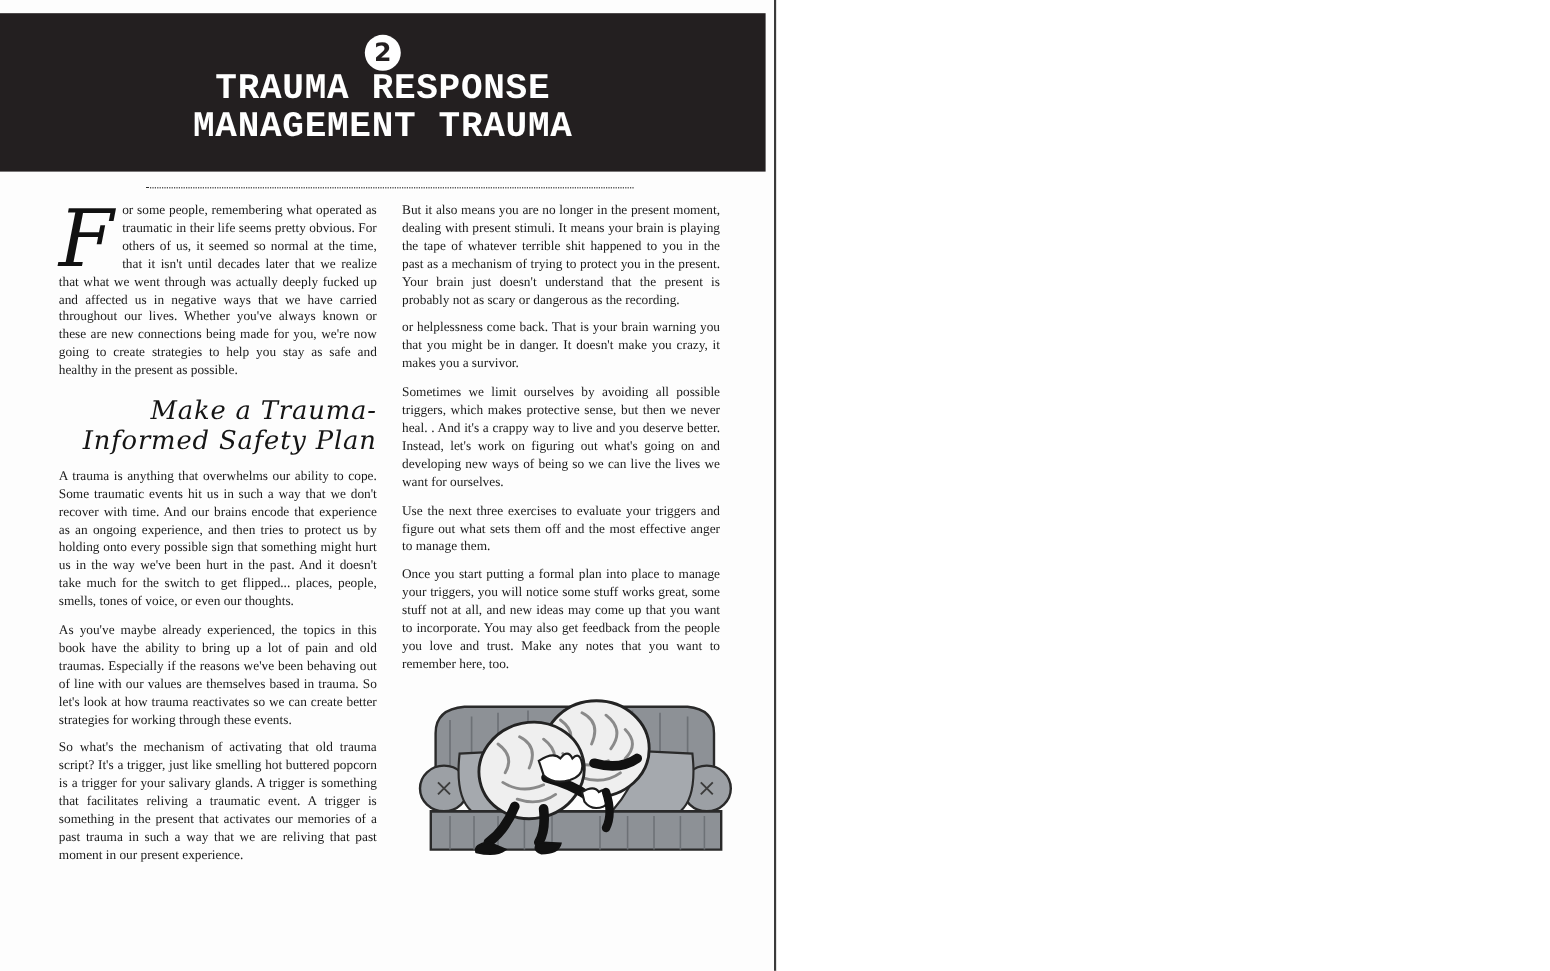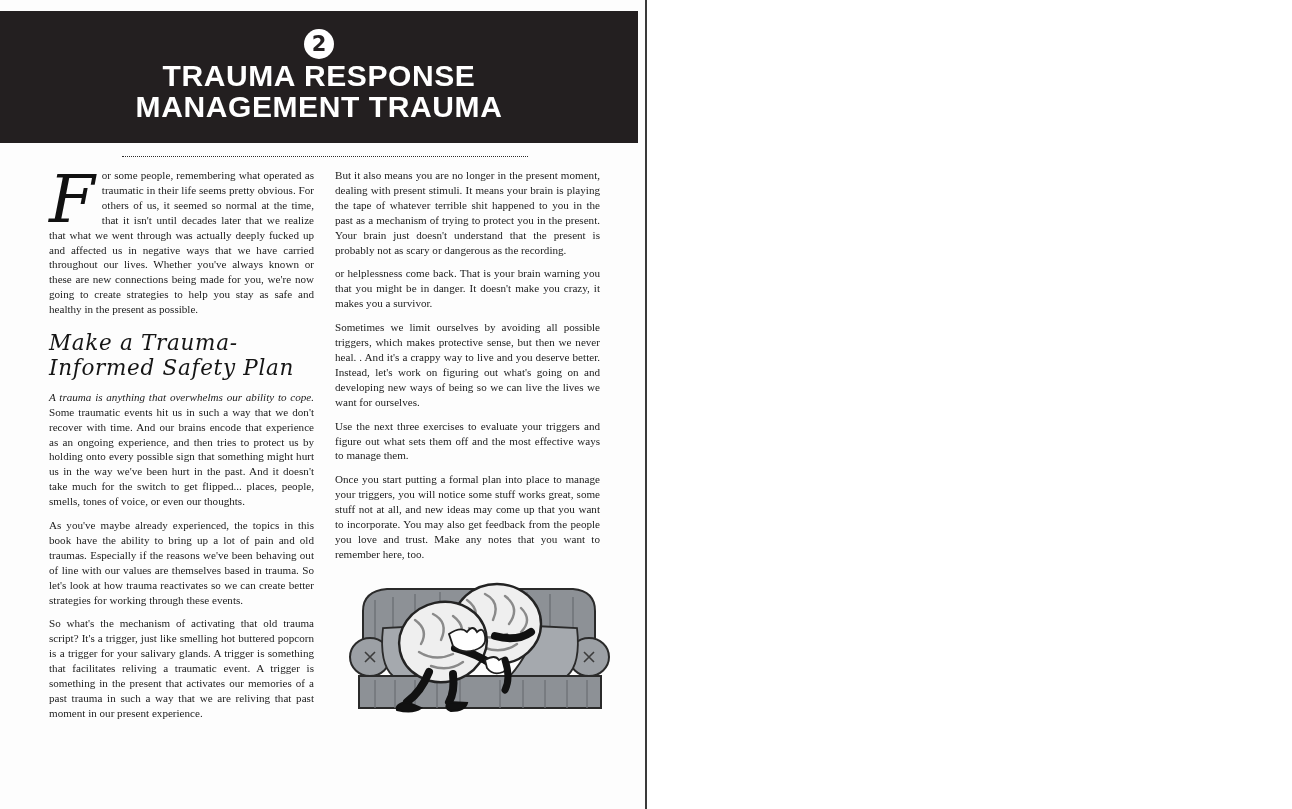--- a/index.html
+++ b/index.html
@@ -44,21 +44,21 @@
   }
   .chapter-badge{
     width:30px;height:30px;border-radius:50%;
     background:#ffffff;color:#231f20;
     font-family:"DejaVu Sans", sans-serif;
     font-weight:bold;font-size:21px;line-height:30px;
     margin:18px auto 1px auto;
     text-align:center;
   }
   .banner-title{
-    font-family:Liberation Sans, sans-serif;
+    font-family:Liberation Mono, monospace;
     font-weight:bold;
     font-size:30px;
     line-height:1.04;
     letter-spacing:0.6px;
     margin:0 auto;
     width:600px;
   }
   .banner-title .l2{display:block;}
 
   .rule{
@@ -95,23 +95,23 @@
     color:#111;
   }
   .sec-head{
     font-family:"DejaVu Serif", serif;
     font-style:italic;
     font-size:21.5px;
     line-height:1.18;
     letter-spacing:0.7px;
     color:#151515;
     margin:13px 0 9px 0;
-    text-align:left;
-  }
-  .ital{font-style:italic;}
+    text-align:right;
+  }
+  .ital{}
 
   
   .couch-ill{
     position:absolute;left:345px;top:556px;
     width:270px;height:165px;
   }
 
   svg{display:block;}
 </style>
 </head>
@@ -141,21 +141,21 @@
         <p><span class="ital">A trauma is anything that overwhelms our ability to cope.</span><span> Some traumatic events hit us in such a way that we don't recover with time. And our brains encode that experience as an ongoing experience, and then tries to protect us by holding onto every possible sign that something might hurt us in the way we've been hurt in the past. And it doesn't take much for the switch to get flipped... places, people, smells, tones of voice, or even our thoughts.</span></p>
 
         <p>As you've maybe already experienced, the topics in this book have the ability to bring up a lot of pain and old traumas. Especially if the reasons we've been behaving out of line with our values are themselves based in trauma. So let's look at how trauma reactivates so we can create better strategies for working through these events.</p>
         <p>So what's the mechanism of activating that old trauma script? It's a trigger, just like smelling hot buttered popcorn is a trigger for your salivary glands. A trigger is something that facilitates reliving a traumatic event. A trigger is something in the present that activates our memories of a past trauma in such a way that we are reliving that past moment in our present experience.</p>
       </div>
 
       <div class="col col-b">
         <p>But it also means you are no longer in the present moment, dealing with present stimuli. It means your brain is playing the tape of whatever terrible shit happened to you in the past as a mechanism of trying to protect you in the present. Your brain just doesn't understand that the present is probably not as scary or dangerous as the recording.</p>
         <p>or helplessness come back. That is your brain warning you that you might be in danger. It doesn't make you crazy, it makes you a survivor.</p>
         <p>Sometimes we limit ourselves by avoiding all possible triggers, which makes protective sense, but then we never heal. . And it's a crappy way to live and you deserve better. Instead, let's work on figuring out what's going on and developing new ways of being so we can live the lives we want for ourselves.</p>
-        <p>Use the next three exercises to evaluate your triggers and figure out what sets them off and the most effective ways to manage them.</p>
+        <p>Use the next three exercises to evaluate your triggers and figure out what sets them off and the most effective anger to manage them.</p>
         <p>Once you start putting a formal plan into place to manage your triggers, you will notice some stuff works great, some stuff not at all, and new ideas may come up that you want to incorporate. You may also get feedback from the people you love and trust. Make any notes that you want to remember here, too.</p>
       </div>
 
     </div>
 
     <div class="couch-ill">
       <svg viewBox="0 0 270 165" width="270" height="165">
 
         <path d="M18 55 Q18 35 42 33 L228 33 Q250 35 250 55 L250 100 L18 100 Z" fill="#8d9196" stroke="#2a2a2a" stroke-width="2"></path>
         <path d="M30 44 L30 98 M48 41 L48 98 M70 38 L70 98 M95 36 L95 98 M125 35 L125 98 M155 35 L155 98 M182 36 L182 98 M205 38 L205 98 M228 41 L228 98" stroke="#6d7176" stroke-width="1.4" fill="none"></path>

